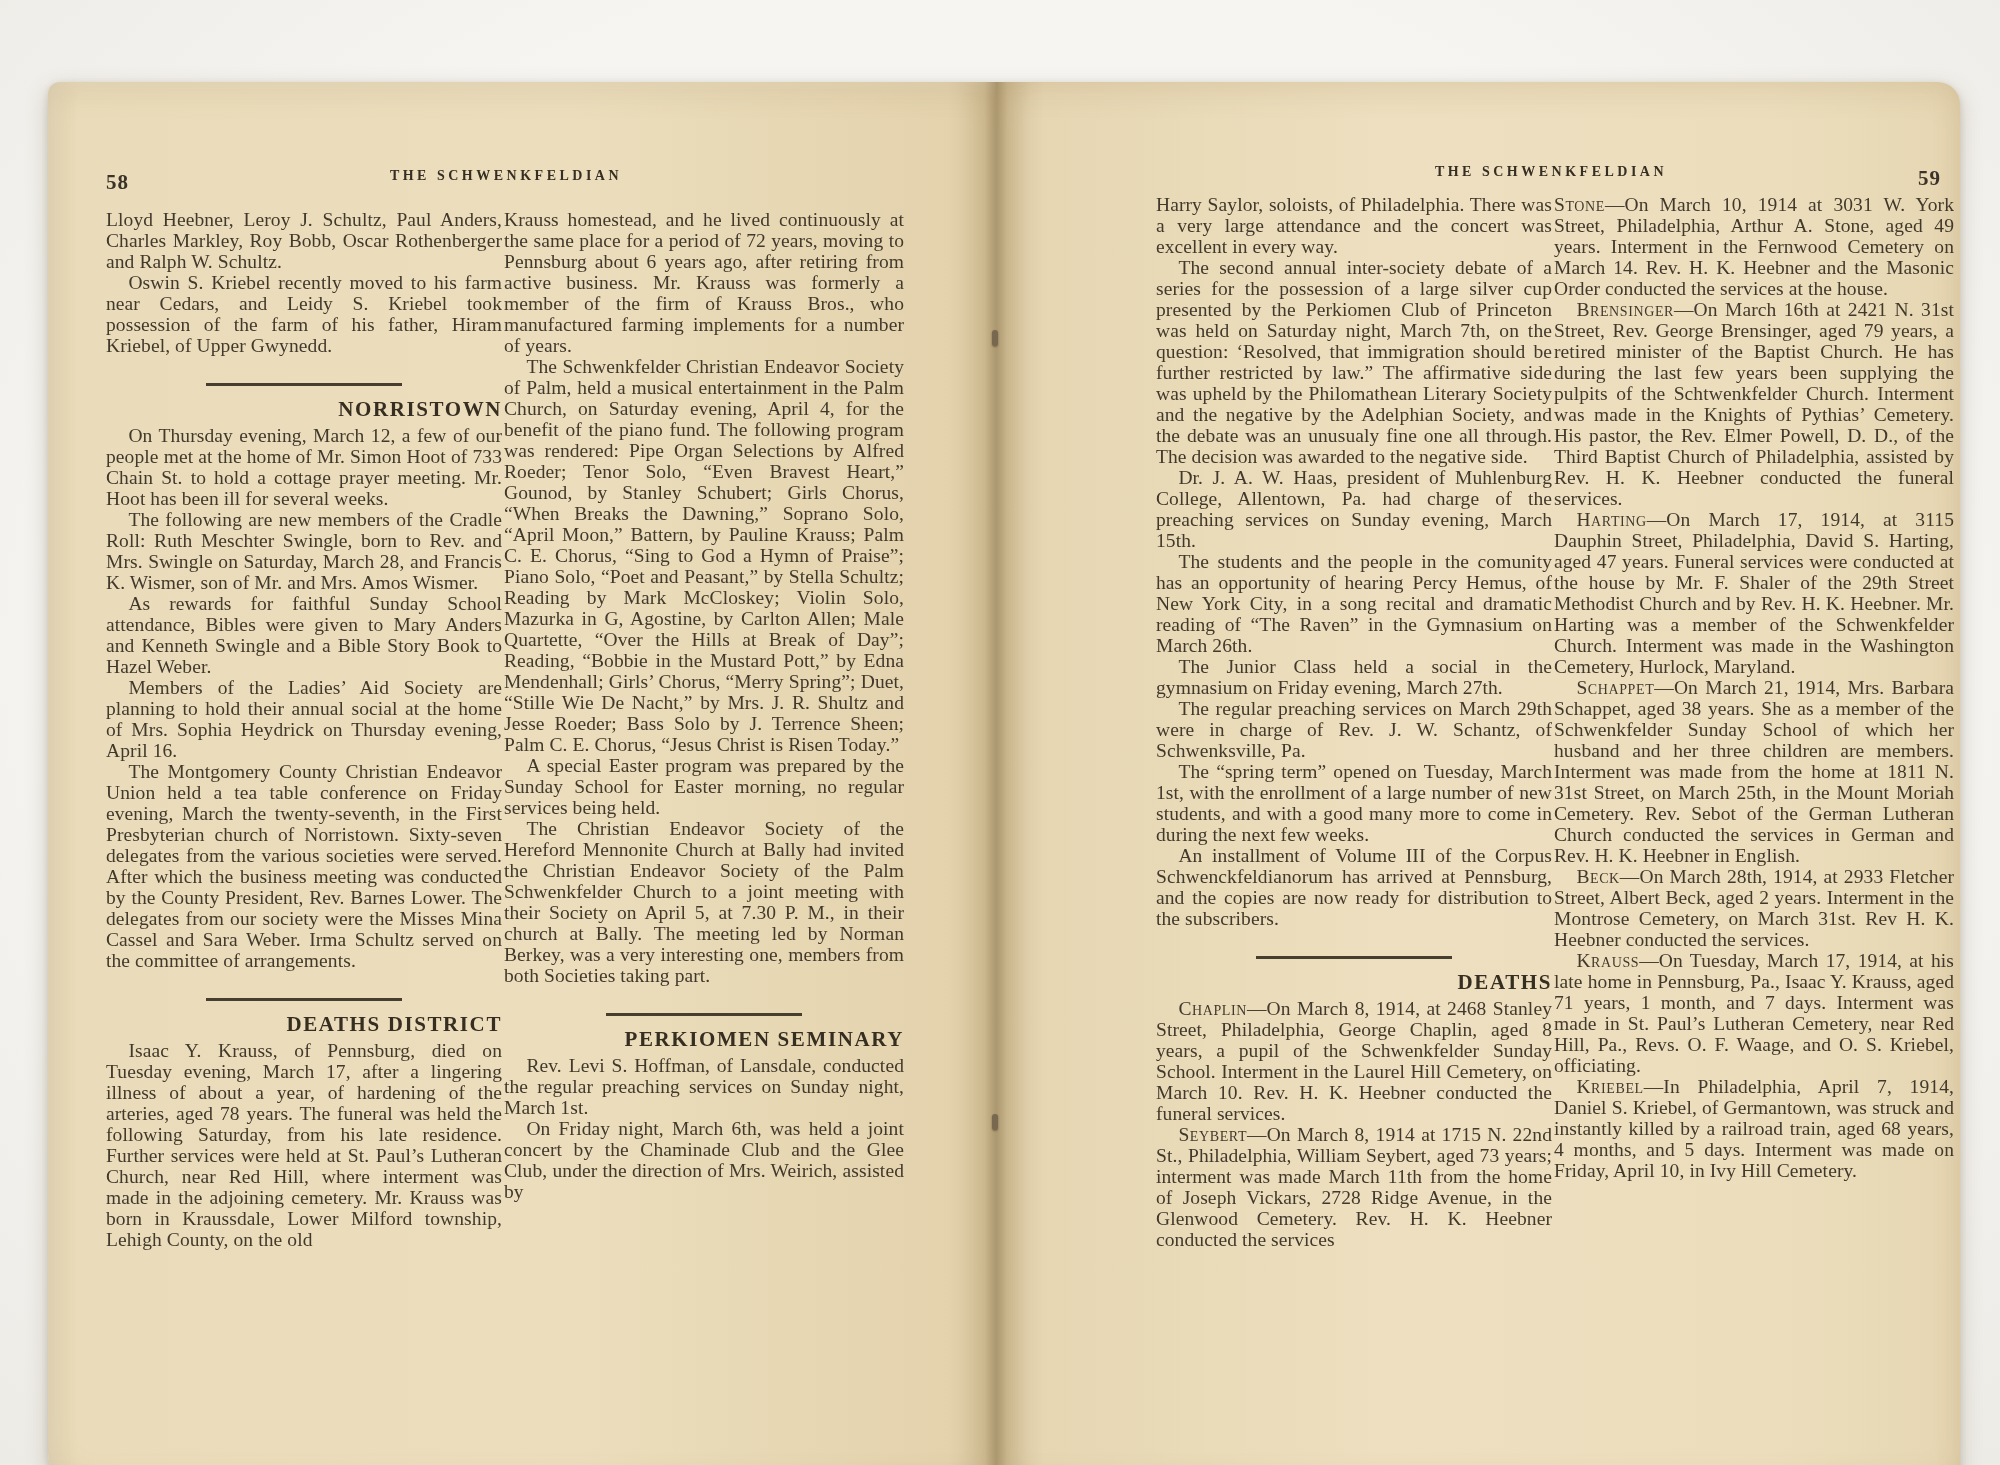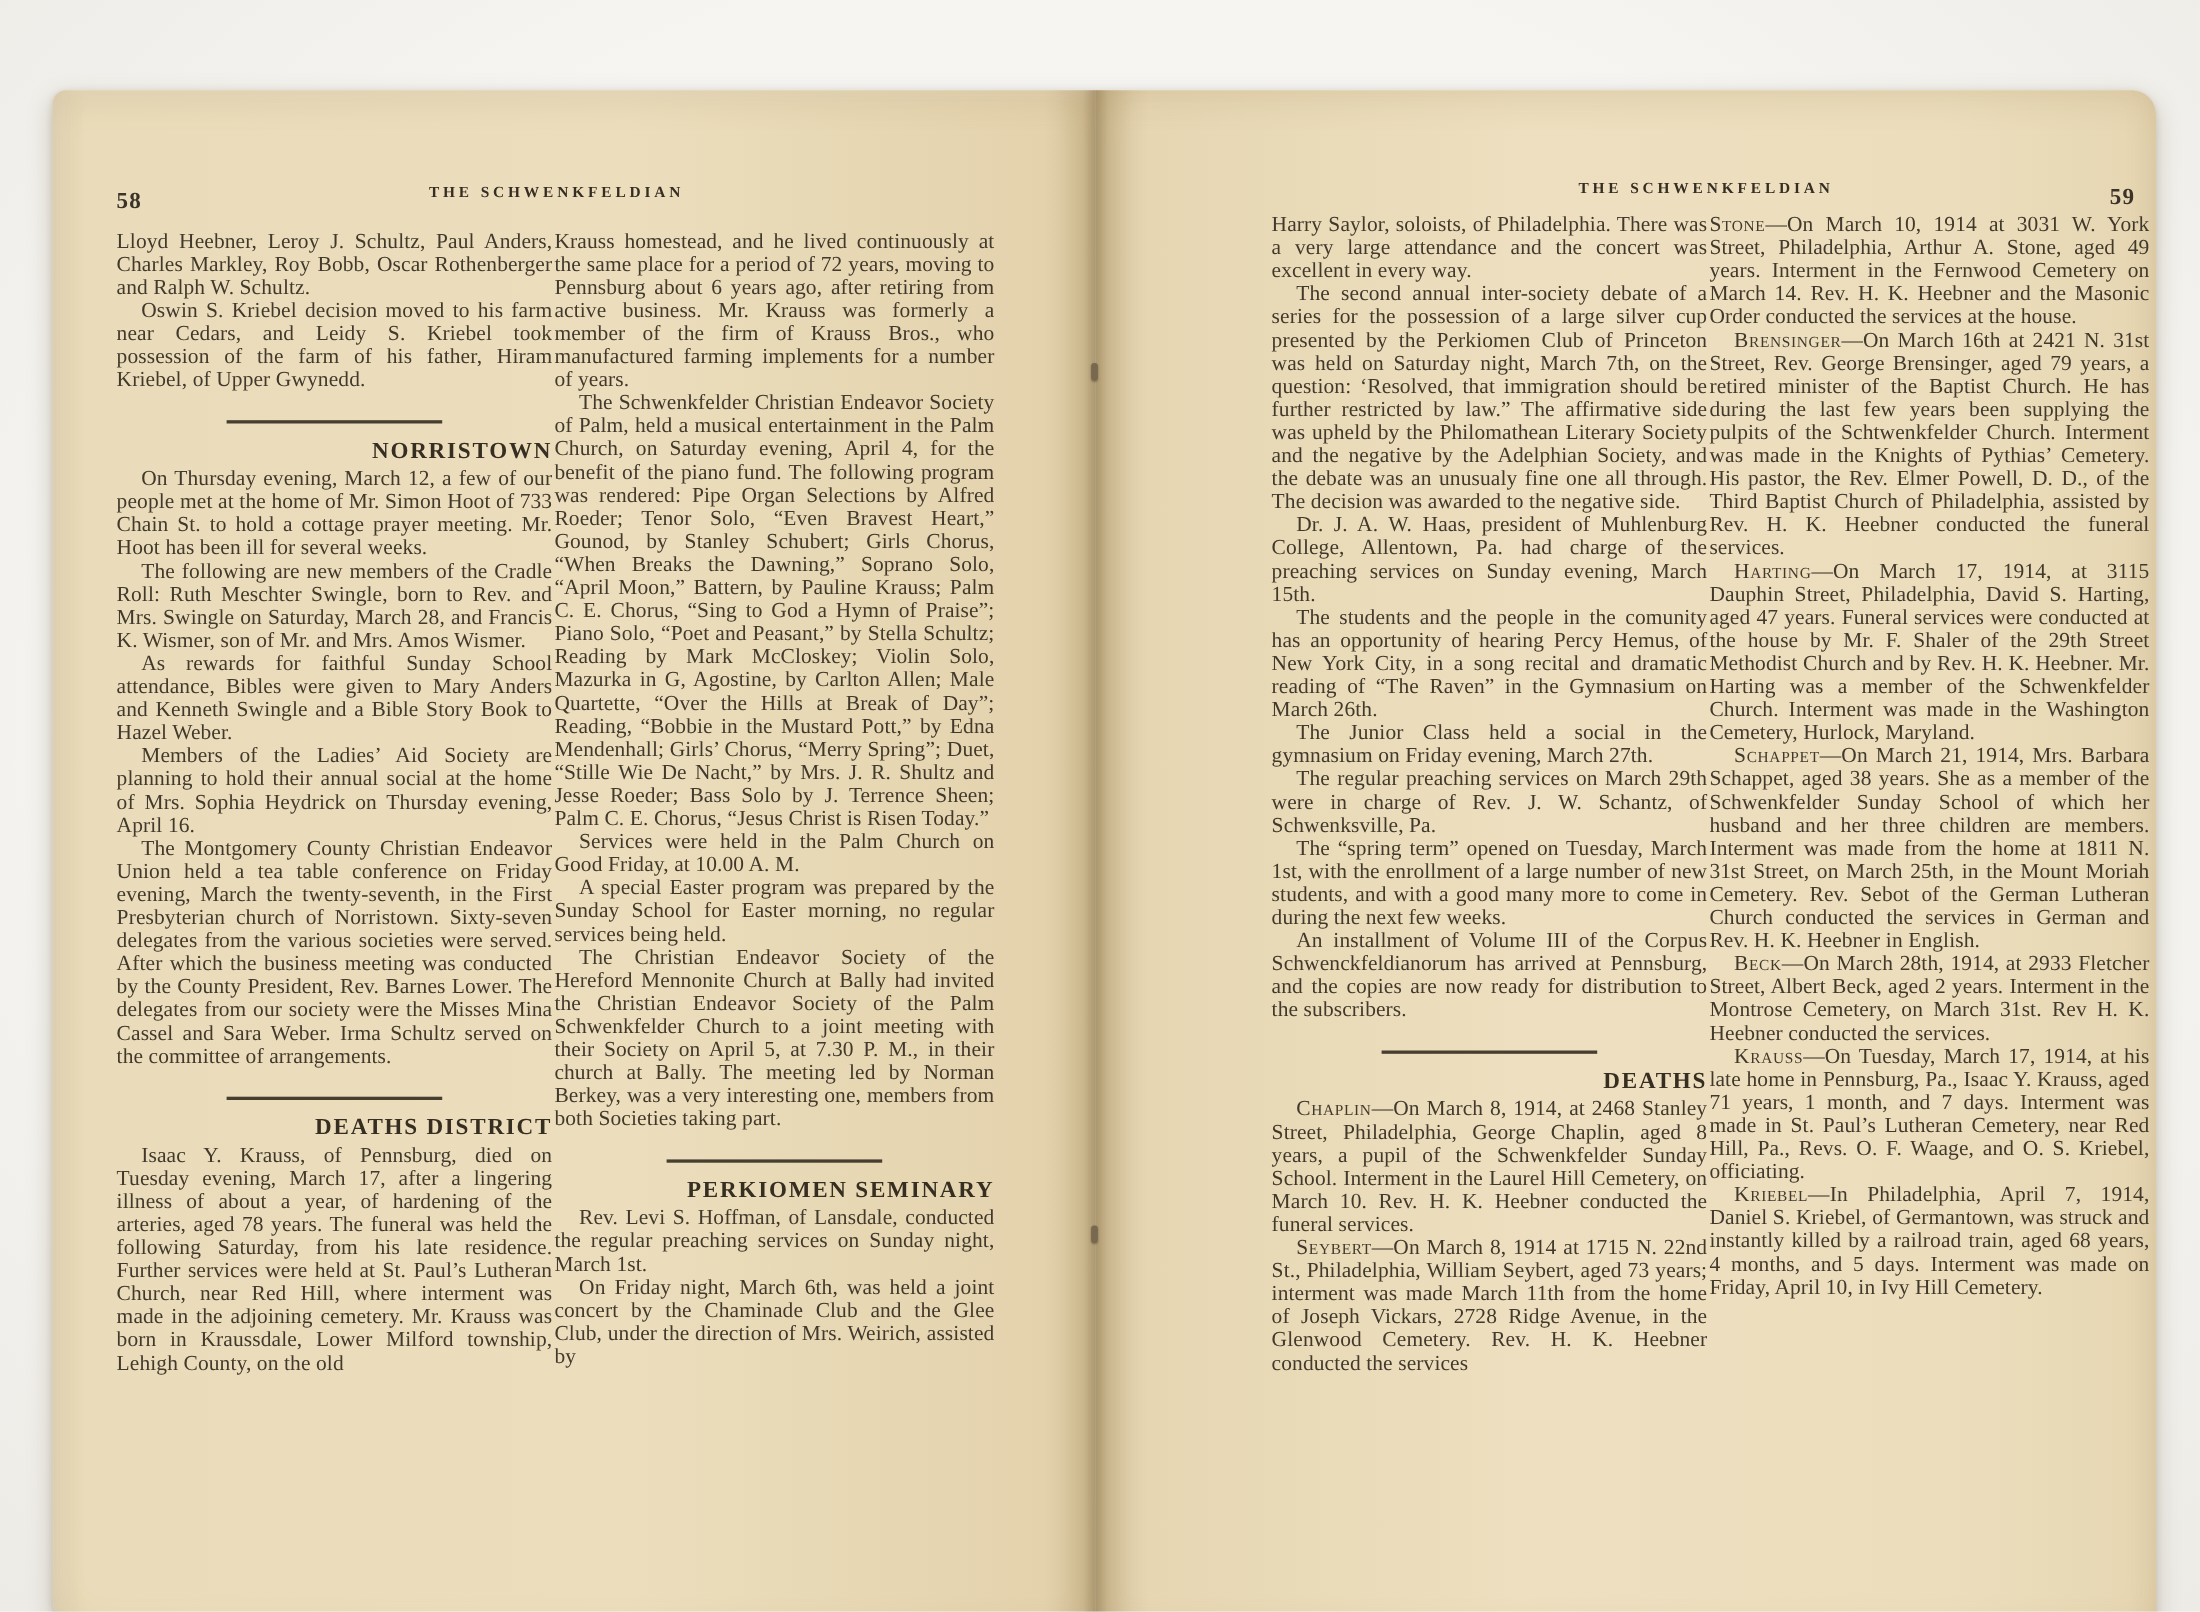--- a/index.html
+++ b/index.html
@@ -74,37 +74,36 @@
 
 <div class="stage">
   <div class="spread">
 
     <div class="page page-left">
       <span class="pagenum" style="left:58px;top:88px;">58</span>
       <span class="journal-title" style="left:58px;top:86px;width:800px;">THE SCHWENKFELDIAN</span>
 
       <div class="col" style="left:58px;top:127px;width:396px;">
           <p class="para noindent">Lloyd Heebner, Leroy J. Schultz, Paul Anders, Charles Markley, Roy Bobb, Oscar Rothenberger and Ralph W. Schultz.</p>
-          <p class="para">Oswin S. Kriebel decision moved to his farm near Cedars, and Leidy S. Kriebel took possession of the farm of his father, Hiram Kriebel, of Upper Gwynedd.</p>
+          <p class="para">Oswin S. Kriebel recently moved to his farm near Cedars, and Leidy S. Kriebel took possession of the farm of his father, Hiram Kriebel, of Upper Gwynedd.</p>
           <div class="rulewrap"><span class="rule"></span></div>
           <h3 class="heading">NORRISTOWN</h3>
           <p class="para">On Thursday evening, March 12, a few of our people met at the home of Mr. Simon Hoot of 733 Chain St. to hold a cottage prayer meeting.  Mr. Hoot has been ill for several weeks.</p>
           <p class="para">The following are new members of the Cradle Roll:  Ruth Meschter Swingle, born to Rev. and Mrs. Swingle on Saturday, March 28, and Francis K. Wismer, son of Mr. and Mrs. Amos Wismer.</p>
           <p class="para">As rewards for faithful Sunday School attendance, Bibles were given to Mary Anders and Kenneth Swingle and a Bible Story Book to Hazel Weber.</p>
           <p class="para">Members of the Ladies’ Aid Society are planning to hold their annual social at the home of Mrs. Sophia Heydrick on Thursday evening, April 16.</p>
           <p class="para">The Montgomery County Christian Endeavor Union held a tea table conference on Friday evening, March the twenty-seventh, in the First Presbyterian church of Norristown.  Sixty-seven delegates from the various societies were served.  After which the business meeting was conducted by the County President, Rev. Barnes Lower.  The delegates from our society were the Misses Mina Cassel and Sara Weber.  Irma Schultz served on the committee of arrangements.</p>
           <div class="rulewrap"><span class="rule"></span></div>
           <h3 class="heading">DEATHS DISTRICT</h3>
           <p class="para">Isaac Y. Krauss, of Pennsburg, died on Tuesday evening, March 17, after a lingering illness of about a year, of hardening of the arteries, aged 78 years.  The funeral was held the following Saturday, from his late residence.  Further services were held at St. Paul’s Lutheran Church, near Red Hill, where interment was made in the adjoining cemetery.  Mr. Krauss was born in Kraussdale, Lower Milford township, Lehigh County, on the old</p>
         </div>
 
       <div class="col" style="left:456px;top:127px;width:400px;">
           <p class="para noindent">Krauss homestead, and he lived continuously at the same place for a period of 72 years, moving to Pennsburg about 6 years ago, after retiring from active business.  Mr. Krauss was formerly a member of the firm of Krauss Bros., who manufactured farming implements for a number of years.</p>
           <p class="para">The Schwenkfelder Christian Endeavor Society of Palm, held a musical entertainment in the Palm Church, on Saturday evening, April 4, for the benefit of the piano fund.  The following program was rendered: Pipe Organ Selections by Alfred Roeder; Tenor Solo, “Even Bravest Heart,” Gounod, by Stanley Schubert; Girls Chorus, “When Breaks the Dawning,” Soprano Solo, “April Moon,” Battern, by Pauline Krauss; Palm C. E. Chorus, “Sing to God a Hymn of Praise”; Piano Solo, “Poet and Peasant,” by Stella Schultz; Reading by Mark McCloskey; Violin Solo, Mazurka in G, Agostine, by Carlton Allen; Male Quartette, “Over the Hills at Break of Day”; Reading, “Bobbie in the Mustard Pott,” by Edna Mendenhall; Girls’ Chorus, “Merry Spring”; Duet, “Stille Wie De Nacht,” by Mrs. J. R. Shultz and Jesse Roeder; Bass Solo by J. Terrence Sheen; Palm C. E. Chorus, “Jesus Christ is Risen Today.”</p>
-          <p class="para">Services were held in the Palm Church on Good Friday, at 10.00 A. M.</p>
           <p class="para">A special Easter program was prepared by the Sunday School for Easter morning, no regular services being held.</p>
           <p class="para">The Christian Endeavor Society of the Hereford Mennonite Church at Bally had invited the Christian Endeavor Society of the Palm Schwenkfelder Church to a joint meeting with their Society on April 5, at 7.30 P. M., in their church at Bally.  The meeting led by Norman Berkey, was a very interesting one, members from both Societies taking part.</p>
           <div class="rulewrap"><span class="rule"></span></div>
           <h3 class="heading">PERKIOMEN SEMINARY</h3>
           <p class="para">Rev. Levi S. Hoffman, of Lansdale, conducted the regular preaching services on Sunday night, March 1st.</p>
           <p class="para">On Friday night, March 6th, was held a joint concert by the Chaminade Club and the Glee Club, under the direction of Mrs. Weirich, assisted by</p>
         </div>
     </div>
 
     <div class="page page-right">

